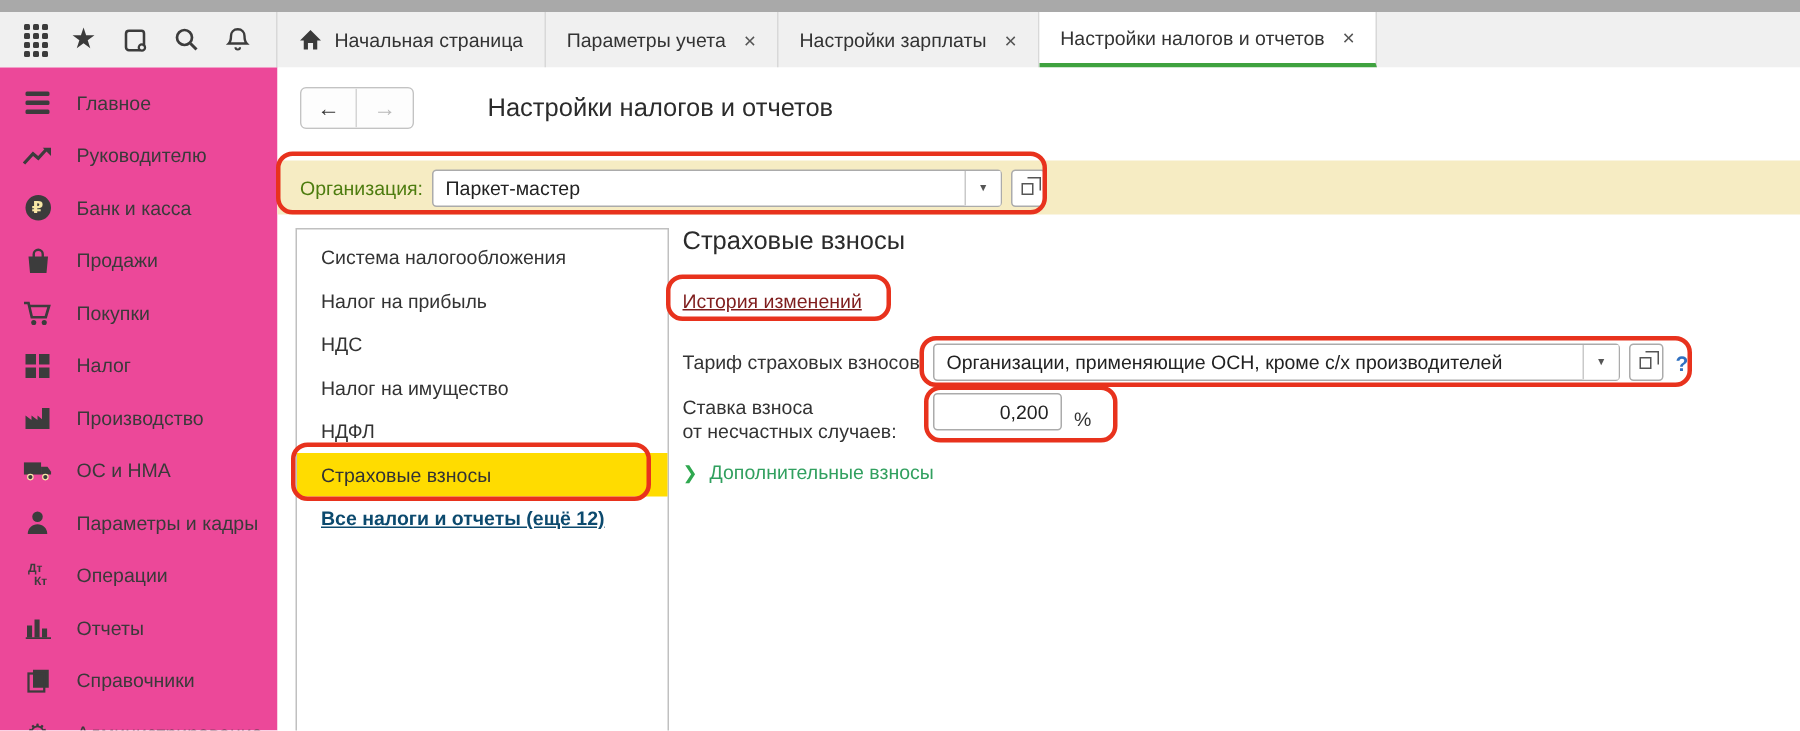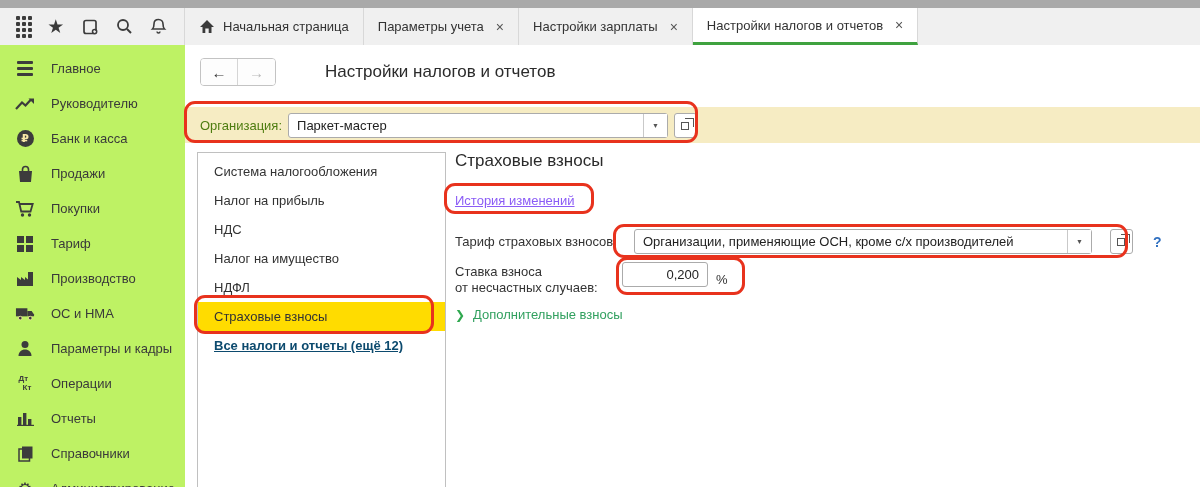--- a/index.html
+++ b/index.html
@@ -15,21 +15,21 @@
   .grid-icon { display:grid; grid-template-columns:repeat(3,4px); grid-auto-rows:4px; gap:2px; }
   .grid-icon span { background:#3c3c3c; border-radius:1px; }
   .star-glyph { font-size:19px; color:#3a3a3a; line-height:1; }
   .tabs { flex:1; display:flex; align-items:stretch; }
   .tab { display:flex; align-items:center; gap:8px; padding:0 14px; border-right:1px solid #d8d8d8; cursor:pointer; color:#333; font-size:13px; white-space:nowrap; }
   .tab.active { background:#fff; border-bottom:3px solid #3fa23f; border-right:1px solid #d8d8d8; }
   .tab .close { color:#555; font-size:14px; margin-left:4px; cursor:pointer; line-height:1; }
 
   
   .app-body { display:flex; height:442px; }
-  .sidebar { width:185px; background:#bef264; padding-top:6px; flex:none; overflow:hidden; }
+  .sidebar { width:185px; background:#ec4899; padding-top:6px; flex:none; overflow:hidden; }
   .side-item { height:35px; display:flex; align-items:center; gap:16px; padding-left:15px; cursor:pointer; color:#3a3a3a; }
   .side-icon { width:20px; height:20px; flex:none; display:flex; align-items:center; justify-content:center; color:#3c3c3c; }
   .menu-bars { display:flex; flex-direction:column; gap:3px; width:16px; }
   .menu-bars span { height:3px; background:#3c3c3c; border-radius:1px; }
   .boxes2 { display:grid; grid-template-columns:7px 7px; grid-auto-rows:7px; gap:2px; }
   .boxes2 span { background:#3c3c3c; }
   .dtkt { font-size:8px; font-weight:bold; line-height:1.1; text-align:left; }
   .ruble-circle { width:17px; height:17px; border-radius:50%; background:#3c3c3c; color:#f8e8a6; font-size:11px; font-weight:bold; display:flex; align-items:center; justify-content:center; }
 
   .main { flex:1; background:#fff; position:relative; }
@@ -47,26 +47,26 @@
   .combo .arrow { width:24px; border-left:1px solid #c9c9c9; display:flex; align-items:center; justify-content:center; font-size:9px; color:#555; cursor:pointer; background:#fff; border:none; border-left:1px solid #c9c9c9; }
   .open-btn { width:23px; height:25px; margin-left:6px; border:1px solid #ababab; border-radius:3px; background:#fff; cursor:pointer; position:relative; }
   .open-ic { position:absolute; left:6px; top:8px; width:8px; height:8px; border:1.4px solid #555; background:#fff; }
   .open-ic:before { content:""; position:absolute; left:2.5px; top:-5px; width:8px; height:8px; border:1.4px solid #555; border-bottom:none; border-left:none; }
 
   .workspace { position:absolute; left:0; right:0; top:98px; bottom:0; }
   .nav-panel { position:absolute; left:12px; top:9px; width:249px; height:400px; background:#fff; border:1px solid #c0c0c0; padding-top:4px; }
   .nav-panel .row { height:29px; display:flex; align-items:center; padding-left:16px; cursor:pointer; color:#333; }
   .nav-panel .row.selected { background:#ffdc00; }
   .nav-panel .row.linkrow a { color:#0c4a6e; text-decoration:underline;font-weight:bold; }
-  a.std-link { color:#8b5cf6; text-decoration:underline; cursor:pointer; }
+  a.std-link { color:#7f1d1d; text-decoration:underline; cursor:pointer; }
 
   .content { position:absolute; left:270px; right:8px; top:0; }
   .section-heading { position:absolute; left:0; top:8px; font-size:17px; color:#2b2b2b; }
   .history-row { position:absolute; left:0; top:50px; }
-  .tariff-row { position:absolute; left:0; top:86px; display:flex; align-items:center;gap:12px; }
+  .tariff-row { position:absolute; left:0; top:86px; display:flex; align-items:center; }
   .tariff-row .flbl { width:167px; flex:none; }
   .tariff-combo { width:458px; }
   .tariff-combo input { flex:1; }
   .help-link { color:#3070c0; font-weight:bold; margin-left:8px; text-decoration:none; cursor:pointer; font-size:14px; }
   .rate-row { position:absolute; left:0; top:119px; display:flex;justify-content:space-between; }
   .rate-lbl { width:167px; flex:none; line-height:16px; padding-top:2px; }
   .rate-input { width:86px; height:25px; border:1px solid #ababab; border-radius:3px; text-align:right; padding:0 8px; font-family:inherit; font-size:13px; color:#222; outline:none; }
   .rate-unit { margin-left:8px; align-self:center; }
   .additional-row { position:absolute; left:0; top:164px; display:flex; align-items:center; gap:8px; cursor:pointer; }
   .chev { color:#2fa84f; font-size:12px; font-weight:bold; }
@@ -209,21 +209,21 @@
       </div>
       <div class="side-item">
         <span class="side-icon">
             <span class="boxes2">
               <span></span>
               <span></span>
               <span></span>
               <span></span>
             </span>
           </span>
-        <span>Тариф</span>
+        <span>Налог</span>
       </div>
       <div class="side-item">
         <span class="side-icon">
           <svg width="18" height="16" viewBox="0 0 18 16">
               <path d="M1 15 V6 l4 3 V6 l4 3 V6 l3 2.5 V1 h5 V15 Z" fill="#3c3c3c"></path>
             </svg>
         </span>
         <span>Производство</span>
       </div>
       <div class="side-item">

